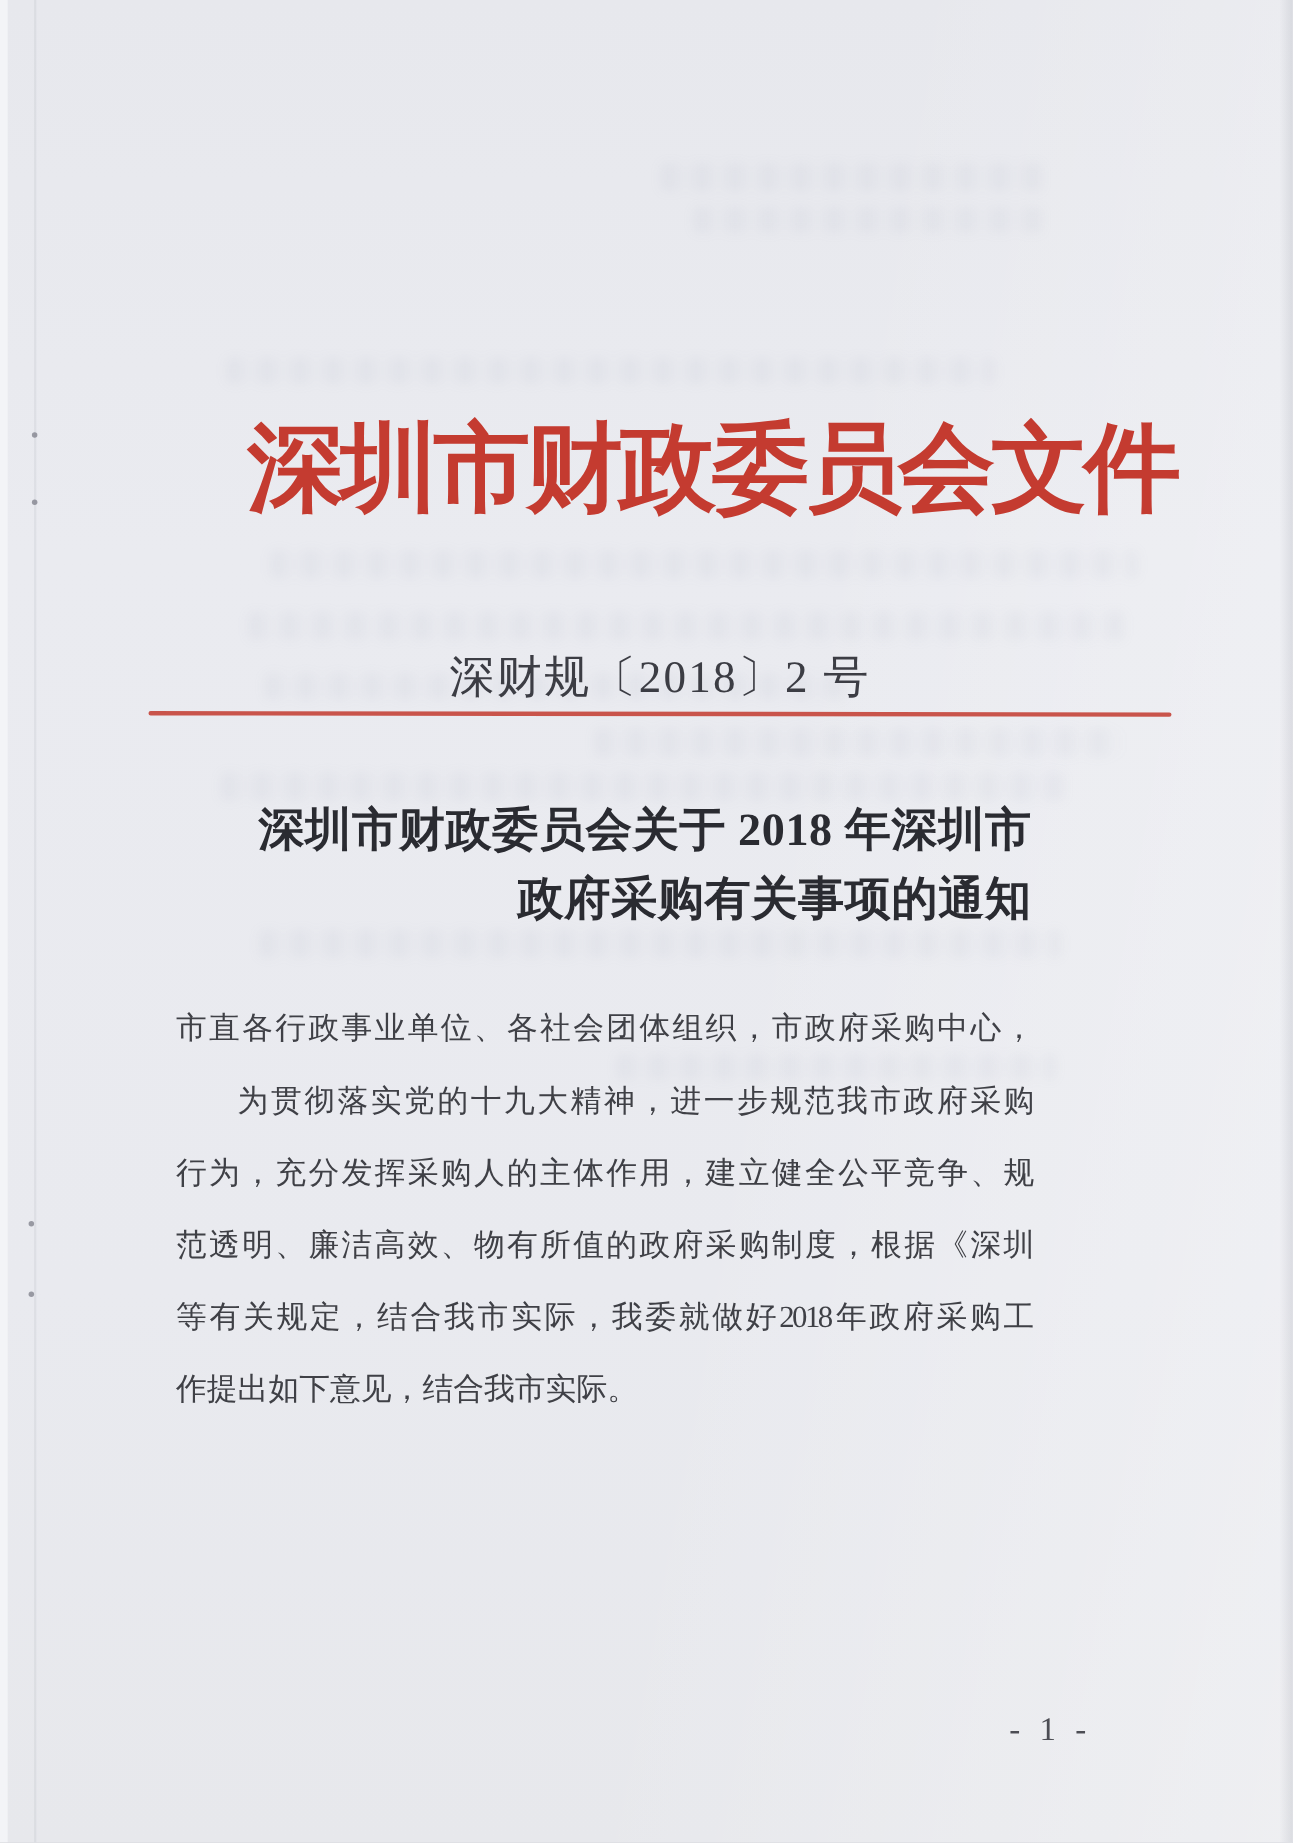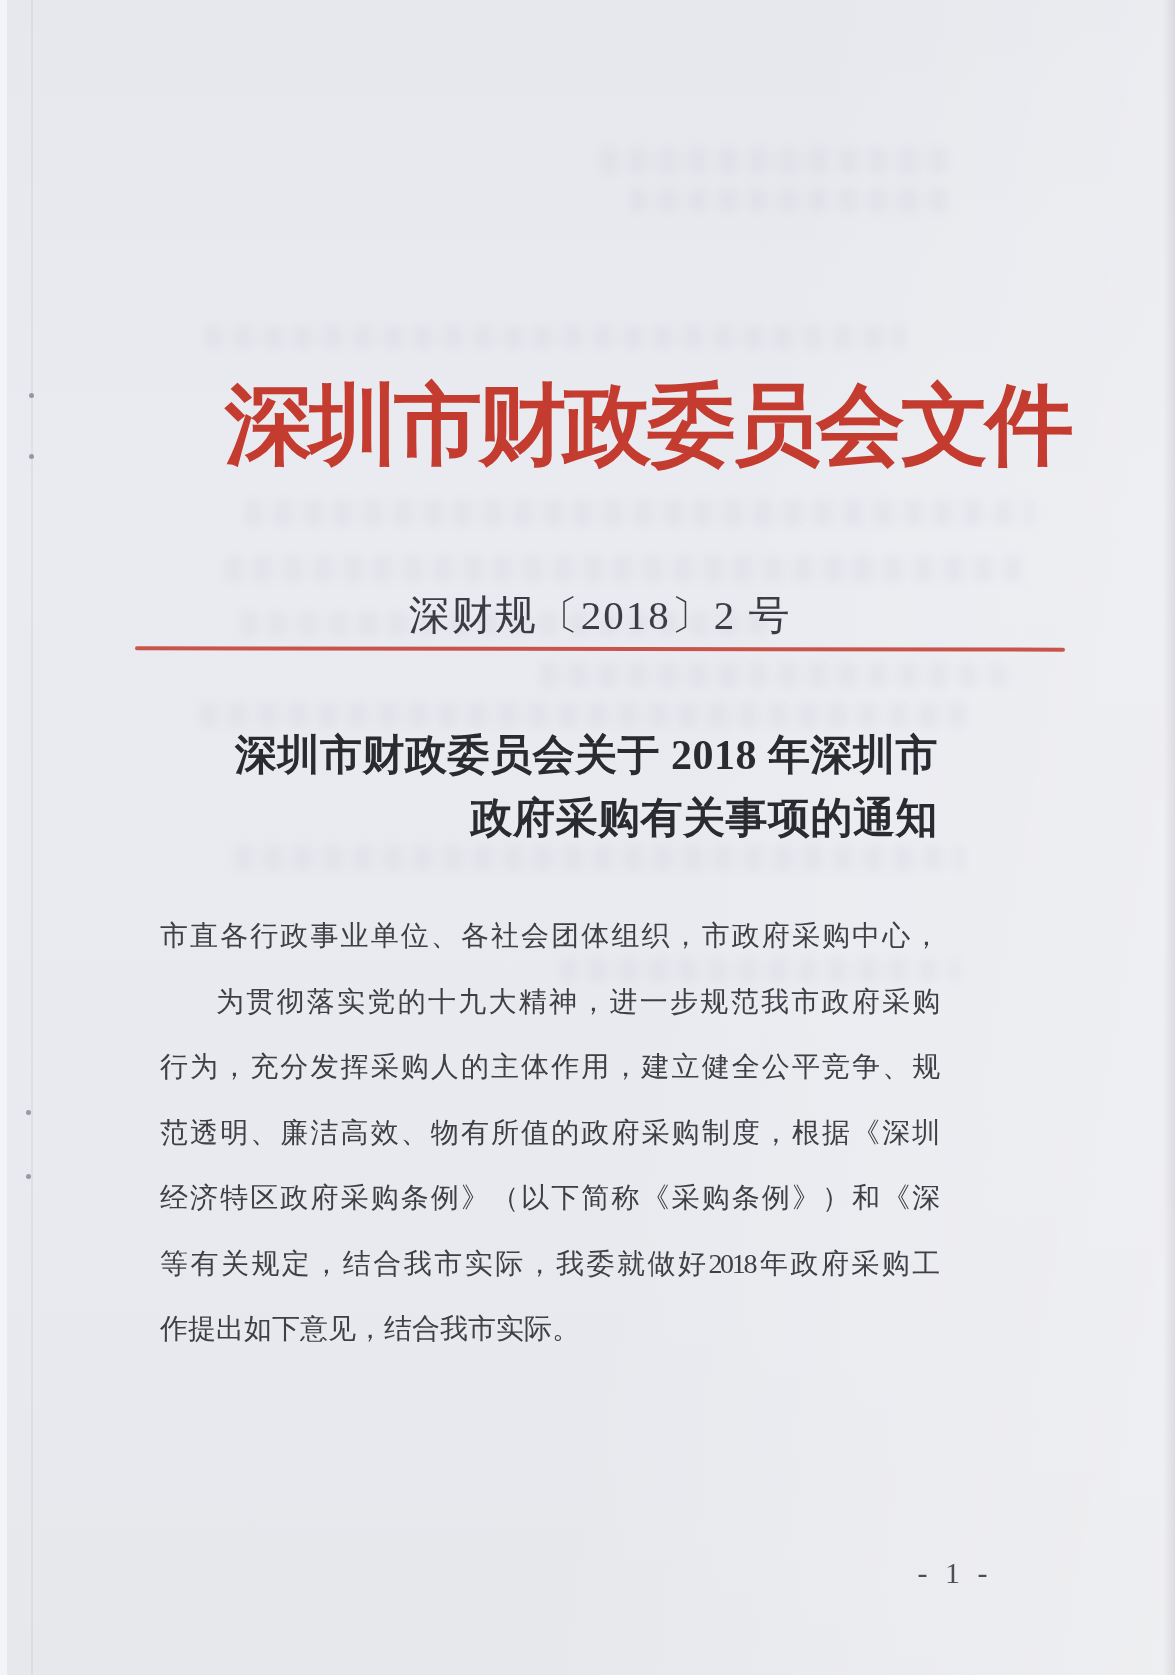--- a/index.html
+++ b/index.html
@@ -94,20 +94,19 @@
   <div class="notice-title">
     <div>深圳市财政委员会关于 2018 年深圳市</div>
     <div>政府采购有关事项的通知</div>
   </div>
 
   <div class="body-text">
     <div class="line tight">市直各行政事业单位、各社会团体组织，市政府采购中心，</div>
     <div class="line tight indent">为贯彻落实党的十九大精神，进一步规范我市政府采购</div>
     <div class="line tight">行为，充分发挥采购人的主体作用，建立健全公平竞争、规</div>
     <div class="line tight">范透明、廉洁高效、物有所值的政府采购制度，根据《深圳</div>
-    <div class="line tight">经济特区政府采购条例》（以下简称《采购条例》）和《深</div>
     <div class="line tight">等有关规定，结合我市实际，我委就做好2018年政府采购工</div>
     <div class="line left">作提出如下意见，结合我市实际。</div>
   </div>
 
   <div class="page-number">- 1 -</div>
 
 </div>
 
 </body></html>

